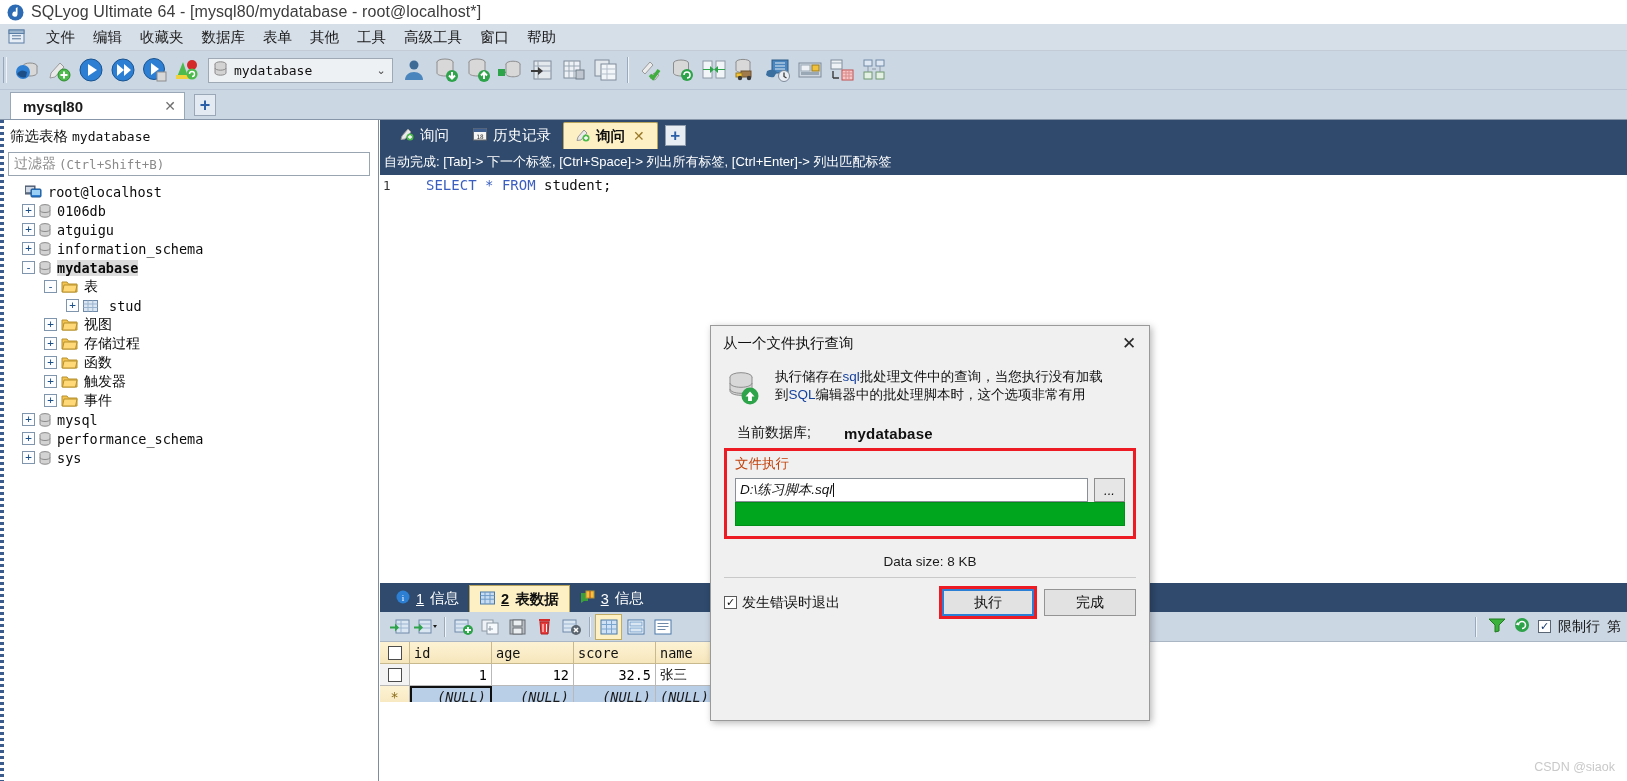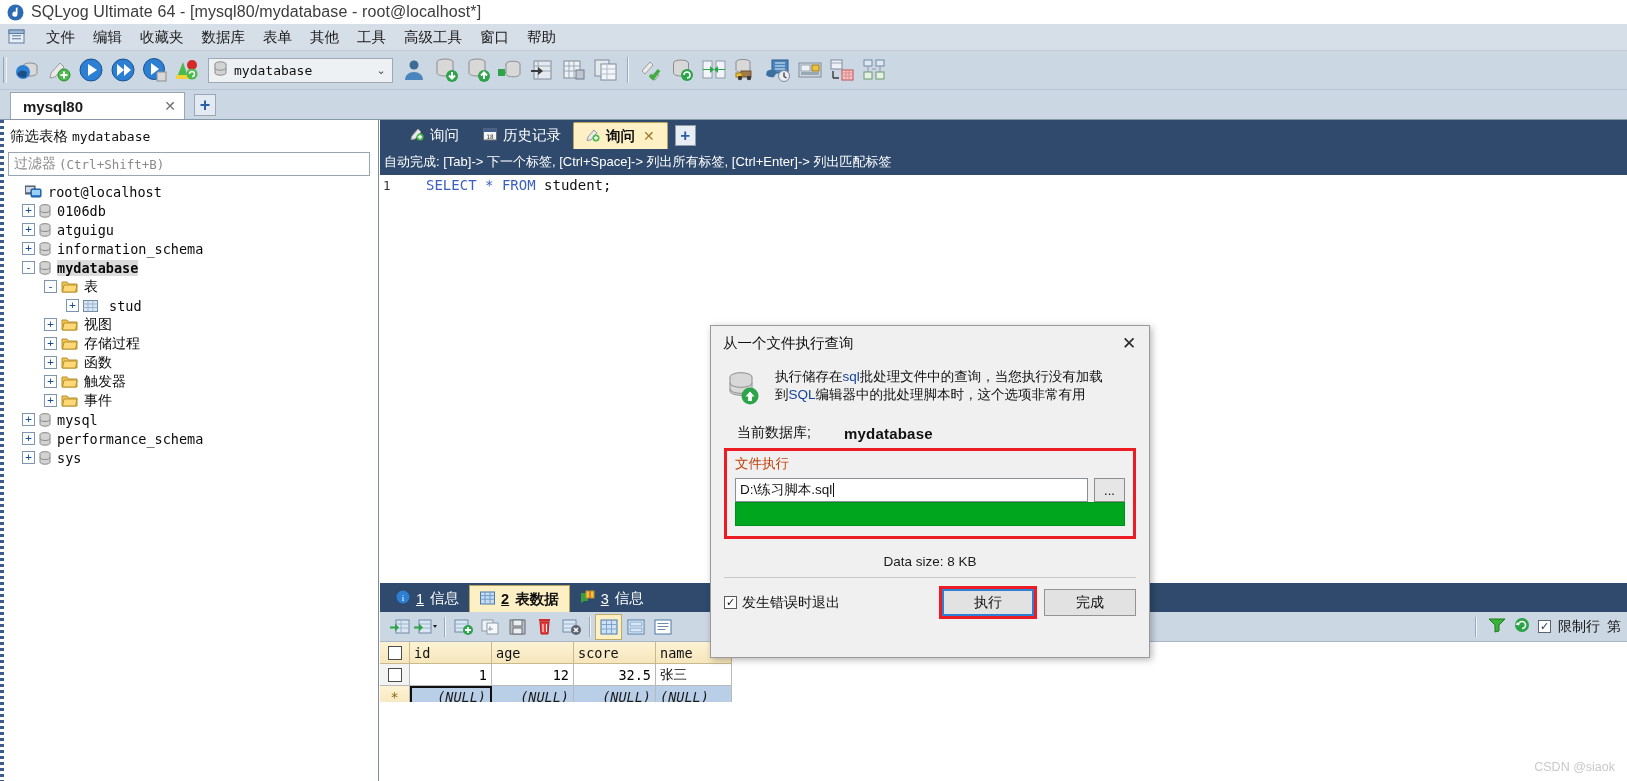--- a/index.html
+++ b/index.html
@@ -168,21 +168,21 @@
   
   .rightpane {
     position: absolute; left: 380px; top: 120px; width: 1247px; height: 661px;
     background: #ffffff;
   }
 
   
   .qtabs {
     position: absolute; left: 0; top: 0; width: 1247px; height: 29px;
     background: #2f4a6d;
-    display: flex; align-items: flex-end; padding-left: 18px;
+    display: flex; align-items: flex-end; padding-left: 8px;
   }
   .qtab {
     height: 27px; display: flex; align-items: center; gap: 6px;
     padding: 0 12px;
     font-size: 14.5px; color: #ffffff;
     border-top-left-radius: 2px; border-top-right-radius: 2px;
   }
   .qtab.active {
     background: #fdf0c4; color: #101010; font-weight: bold;
     border: 1px solid #b8a45c; border-bottom: none;
@@ -272,21 +272,21 @@
     color:#8a6d1a; justify-content:center; }
   .dg-new .dg-cell.first { border: 2px solid #101010; }
 
   
   .bottomfill {
     position: absolute; left:0; top: 582px; width: 1247px; height: 79px; background:#ffffff;
   }
 
   
   .dlg {
-    position: absolute; left: 710px; top: 325px; width: 440px; height: 333px;
+    position: absolute; left: 710px; top: 325px; width: 440px; height: 396px;
     background: #f0f0f0;
     border: 1px solid #9a9a9a;
     box-shadow: 2px 2px 7px rgba(0,0,0,0.28);
   }
   .dlg-title {
     height: 34px; background: #f0f0f0;
     display: flex; align-items: center; justify-content: space-between;
     padding: 0 4px 0 12px;
   }
   .dlg-title .t { font-size: 14.5px; color: #101010; }
@@ -304,21 +304,21 @@
   }
   .dlg-current .lbl { width: 120px; padding-left: 13px; }
   .dlg-current .val { font-weight: bold; font-size: 15px; letter-spacing: .2px; }
 
   .redbox {
     border: 3px solid #ed1c24;
     margin: 0 0 0 0; padding: 4px 8px 10px 8px;
     background: #f0f0f0;
   }
   .redbox .legend { font-size: 13.5px; color: #c2410c; margin-bottom: 5px; }
-  .file-row { display: flex; align-items: flex-end; gap: 6px; }
+  .file-row { display: flex; align-items: flex-end; gap: 6px; font-style: italic; }
   .file-input {
     flex: 1; height: 24px; background: #ffffff; border: 1px solid #888f97;
     display: flex; align-items: center; padding-left: 4px;
     font-size: 13.5px; color: #101010;
   }
   .file-input .caret {
     display:inline-block; width:1px; height:14px; background:#101010; margin-left:1px;
   }
   .browse-btn {
     width: 31px; height: 24px; background: #e6e6e6; border: 1px solid #8d8d8d;

